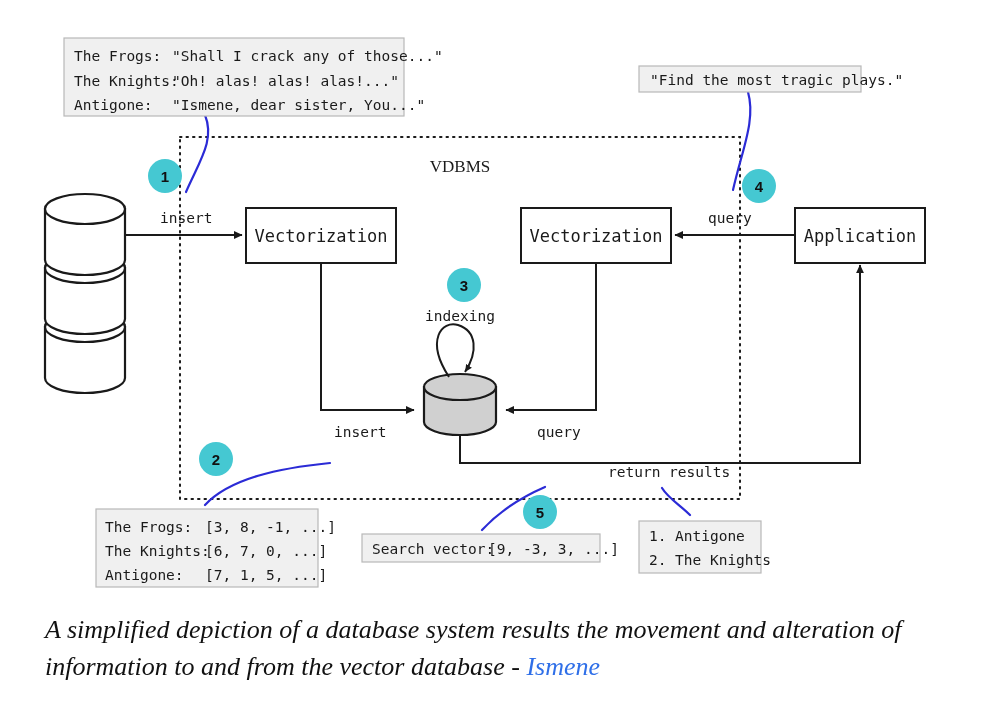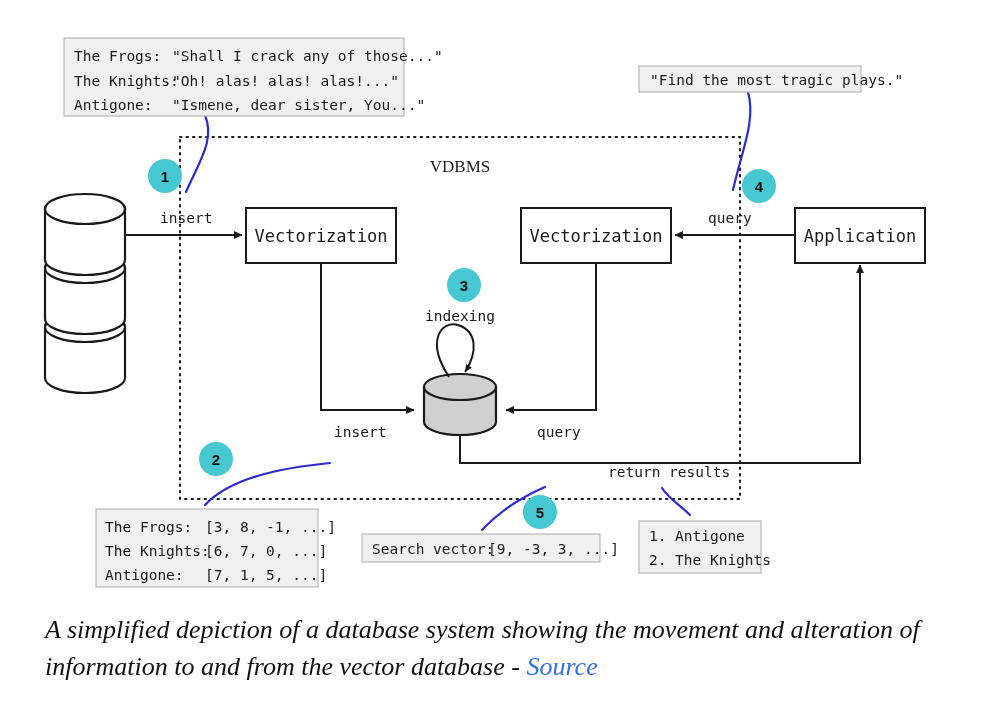--- a/index.html
+++ b/index.html
@@ -233,15 +233,15 @@
 
     <g>
       <rect class="panel-rect" x="639" y="521" width="122" height="52"></rect>
       <text class="mono-text" x="649" y="541">1.</text>
       <text class="mono-text" x="675" y="541">Antigone</text>
       <text class="mono-text" x="649" y="565">2.</text>
       <text class="mono-text" x="675" y="565">The Knights</text>
     </g>
   </svg>
 
-  <div id="caption"><span>A simplified depiction of a database system showing the movement and alteration of information to and from the vector database - </span><span class="src-link">Source</span></div>
+  <div id="caption"><span>A simplified depiction of a database system results the movement and alteration of information to and from the vector database - </span><span class="src-link">Ismene</span></div>
 
 </div>
 
 </body></html>

